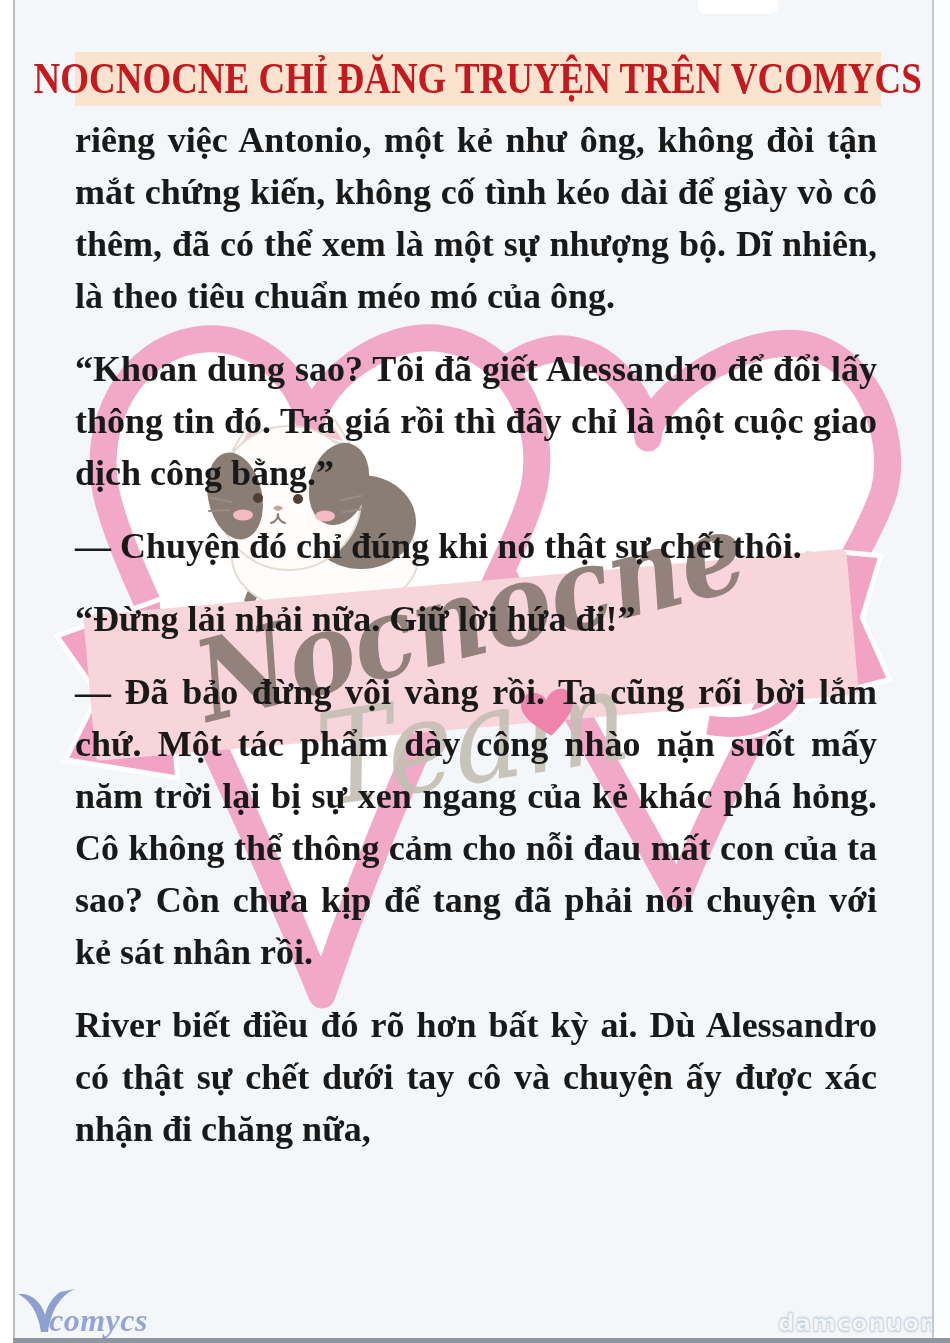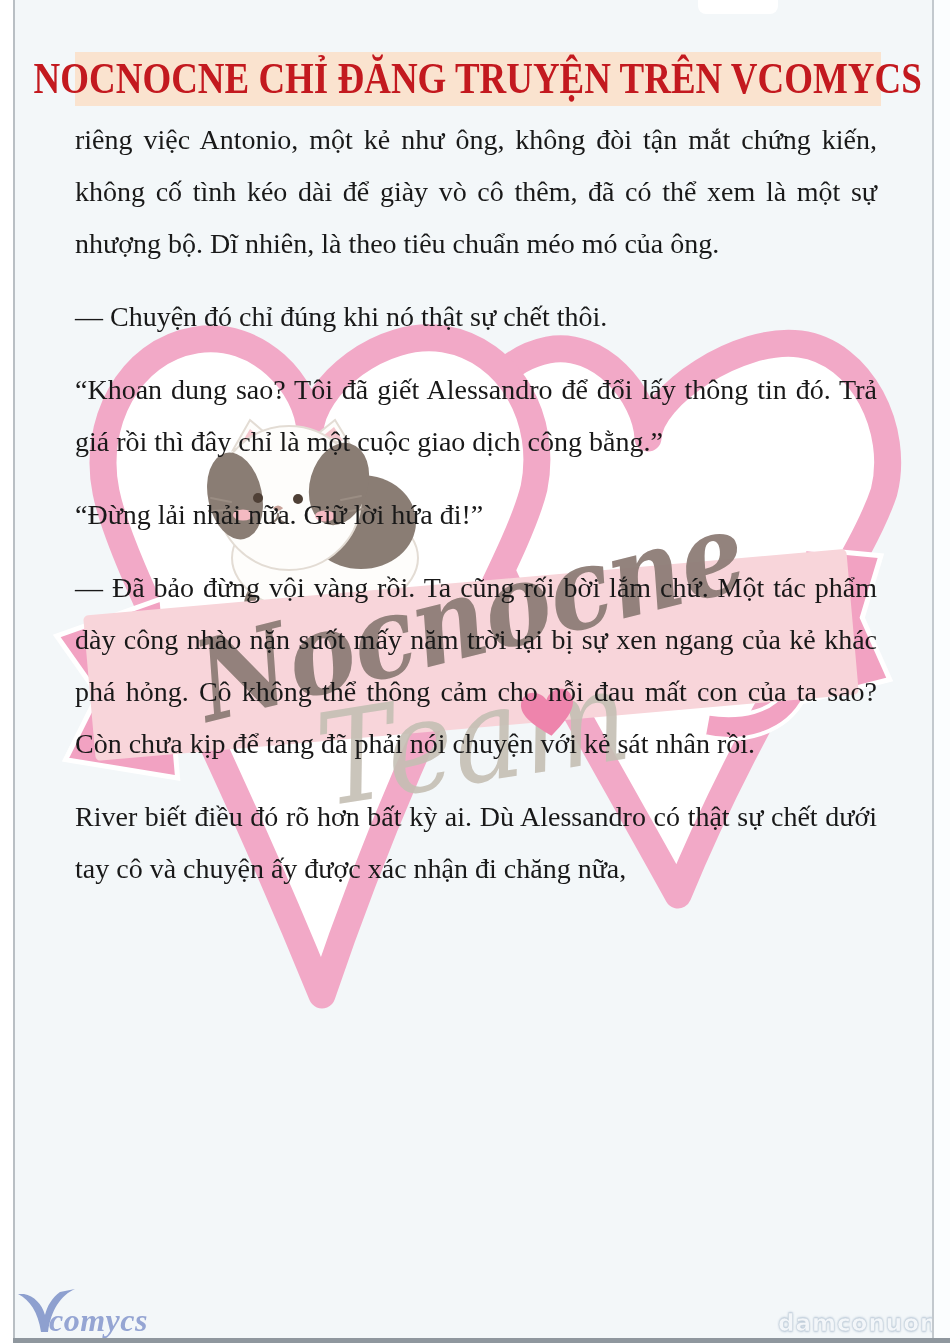--- a/index.html
+++ b/index.html
@@ -26,21 +26,21 @@
     transform:scaleX(0.84);transform-origin:center;
     letter-spacing:0px;line-height:54px;
   }
 
   
   .text-col{
     position:absolute;left:75px;top:114px;width:806px;z-index:3;
   }
   .text-col p{
     margin:0 4px 21px 0;
-    font-weight:normal;font-size:28px;line-height:52px;color:#191919;
+    font-weight:bold;font-size:36px;line-height:52px;color:#191919;
     text-align:justify;
   }
 
   
   .wm{position:absolute;left:0;top:0;z-index:1;}
 
   
   .vcomycs{position:absolute;left:14px;top:1286px;z-index:3;}
   .damconuong{
     position:absolute;left:778px;top:1310px;z-index:3;
@@ -103,22 +103,22 @@
     <path d="M30,14 C26,4 10,0 5,12 C0,24 12,36 30,50 C48,36 60,24 55,12 C50,0 34,4 30,14 Z" fill="#ee84ac"></path>
   </g>
 </svg>
 
 <div class="header-band">
   <span>NOCNOCNE CHỈ ĐĂNG TRUYỆN TRÊN VCOMYCS</span>
 </div>
 
 <div class="text-col" id="paragraphs">
     <p>riêng việc Antonio, một kẻ như ông, không đòi tận mắt chứng kiến, không cố tình kéo dài để giày vò cô thêm, đã có thể xem là một sự nhượng bộ. Dĩ nhiên, là theo tiêu chuẩn méo mó của ông.</p>
+    <p>“Khoan dung sao? Tôi đã giết Alessandro để đổi lấy thông tin đó. Trả giá rồi thì đây chỉ là một cuộc giao dịch công bằng.”</p>
     <p>— Chuyện đó chỉ đúng khi nó thật sự chết thôi.</p>
-    <p>“Khoan dung sao? Tôi đã giết Alessandro để đổi lấy thông tin đó. Trả giá rồi thì đây chỉ là một cuộc giao dịch công bằng.”</p>
     <p>“Đừng lải nhải nữa. Giữ lời hứa đi!”</p>
     <p>— Đã bảo đừng vội vàng rồi. Ta cũng rối bời lắm chứ. Một tác phẩm dày công nhào nặn suốt mấy năm trời lại bị sự xen ngang của kẻ khác phá hỏng. Cô không thể thông cảm cho nỗi đau mất con của ta sao? Còn chưa kịp để tang đã phải nói chuyện với kẻ sát nhân rồi.</p>
     <p>River biết điều đó rõ hơn bất kỳ ai. Dù Alessandro có thật sự chết dưới tay cô và chuyện ấy được xác nhận đi chăng nữa,</p>
   </div>
 
 <svg class="vcomycs" width="170" height="56" viewBox="0 0 170 56">
   <path d="M4,8 C16,14 24,26 27,46 L34,46 C37,24 47,9 61,3 L46,6 C38,12 33,20 31,29 C28,18 20,10 10,8 Z" fill="#8ea0cf"></path>
   <text x="35" y="45" font-family="Liberation Serif, serif" font-style="italic" font-weight="bold" font-size="32" letter-spacing="0.5" fill="#95a5d3">comycs</text>
 </svg>
 <div class="damconuong">damconuong</div>

